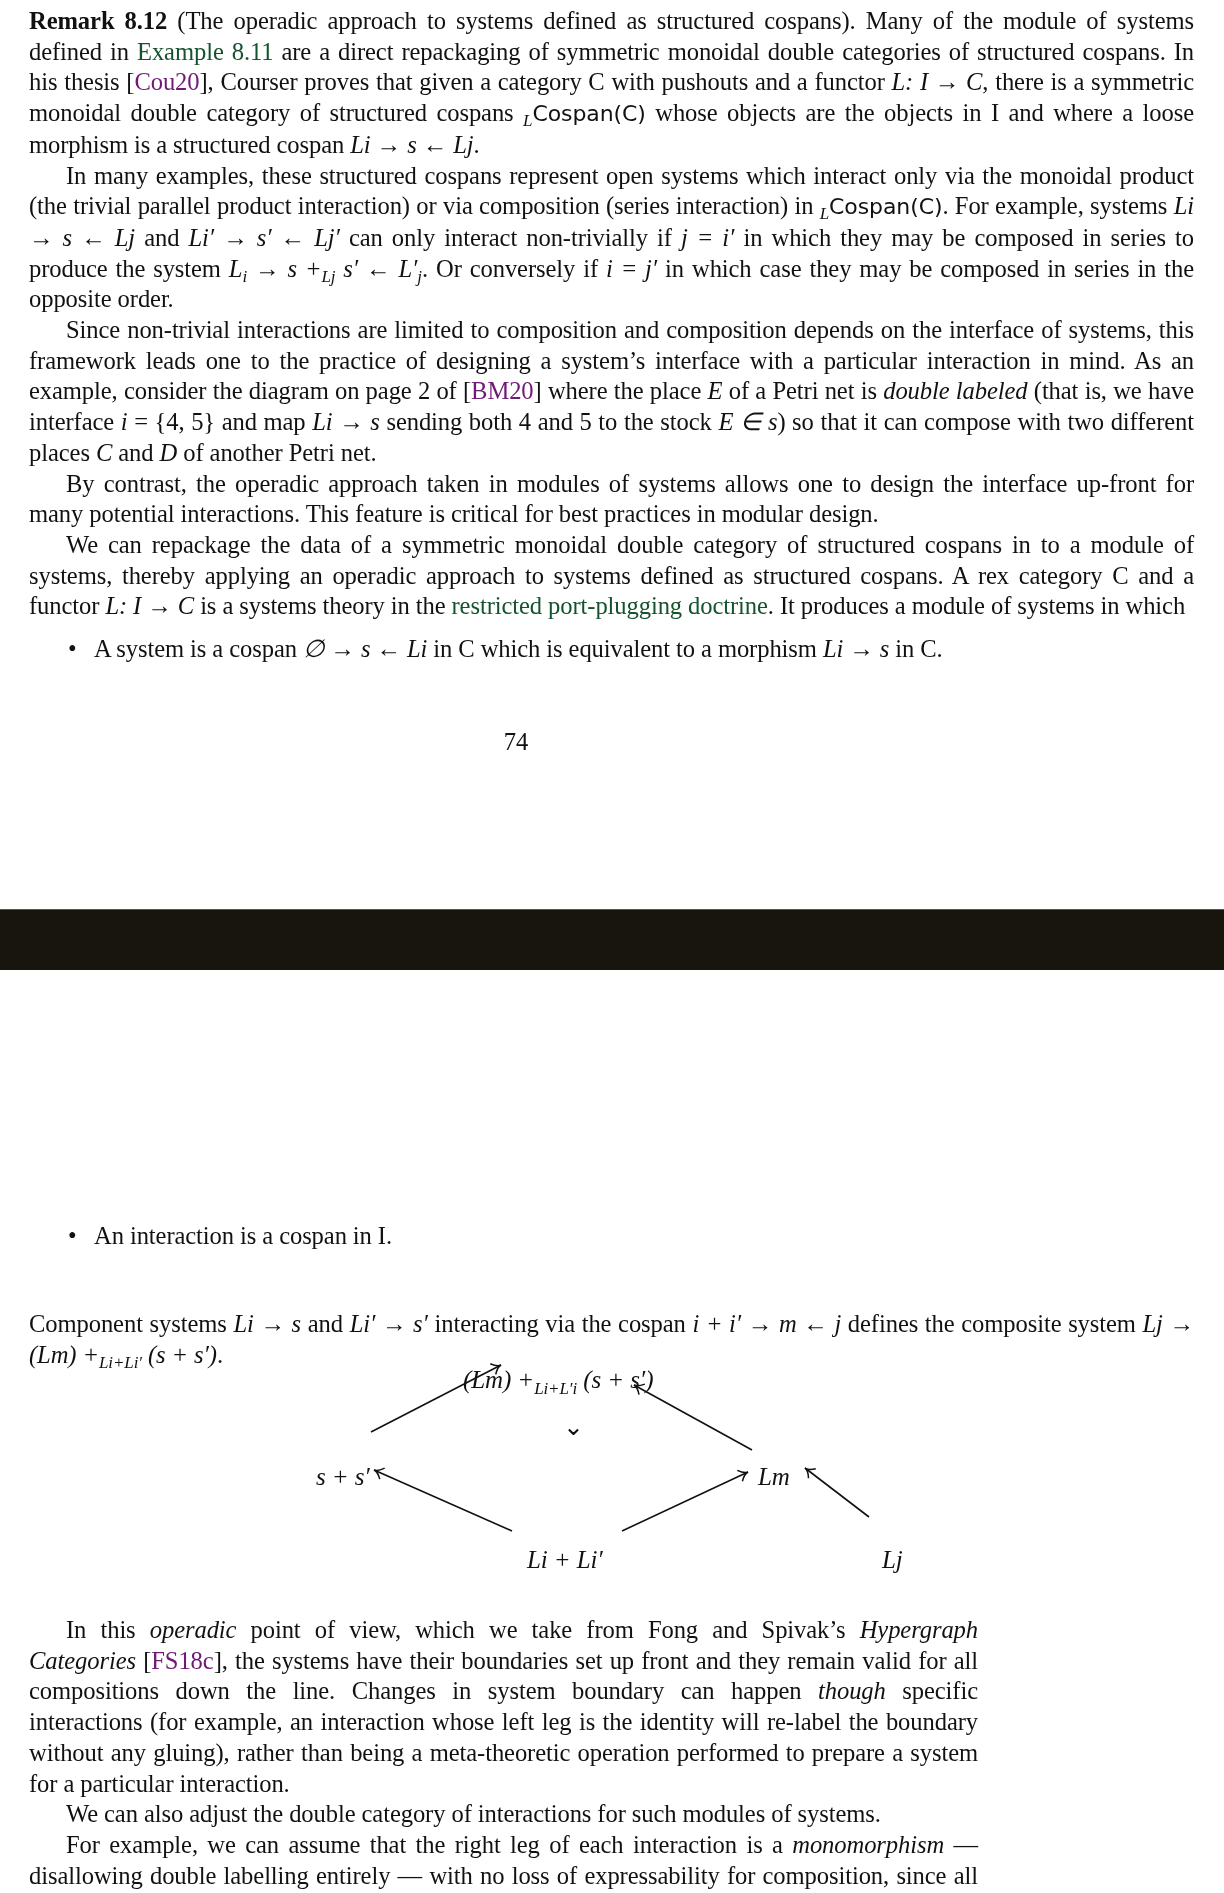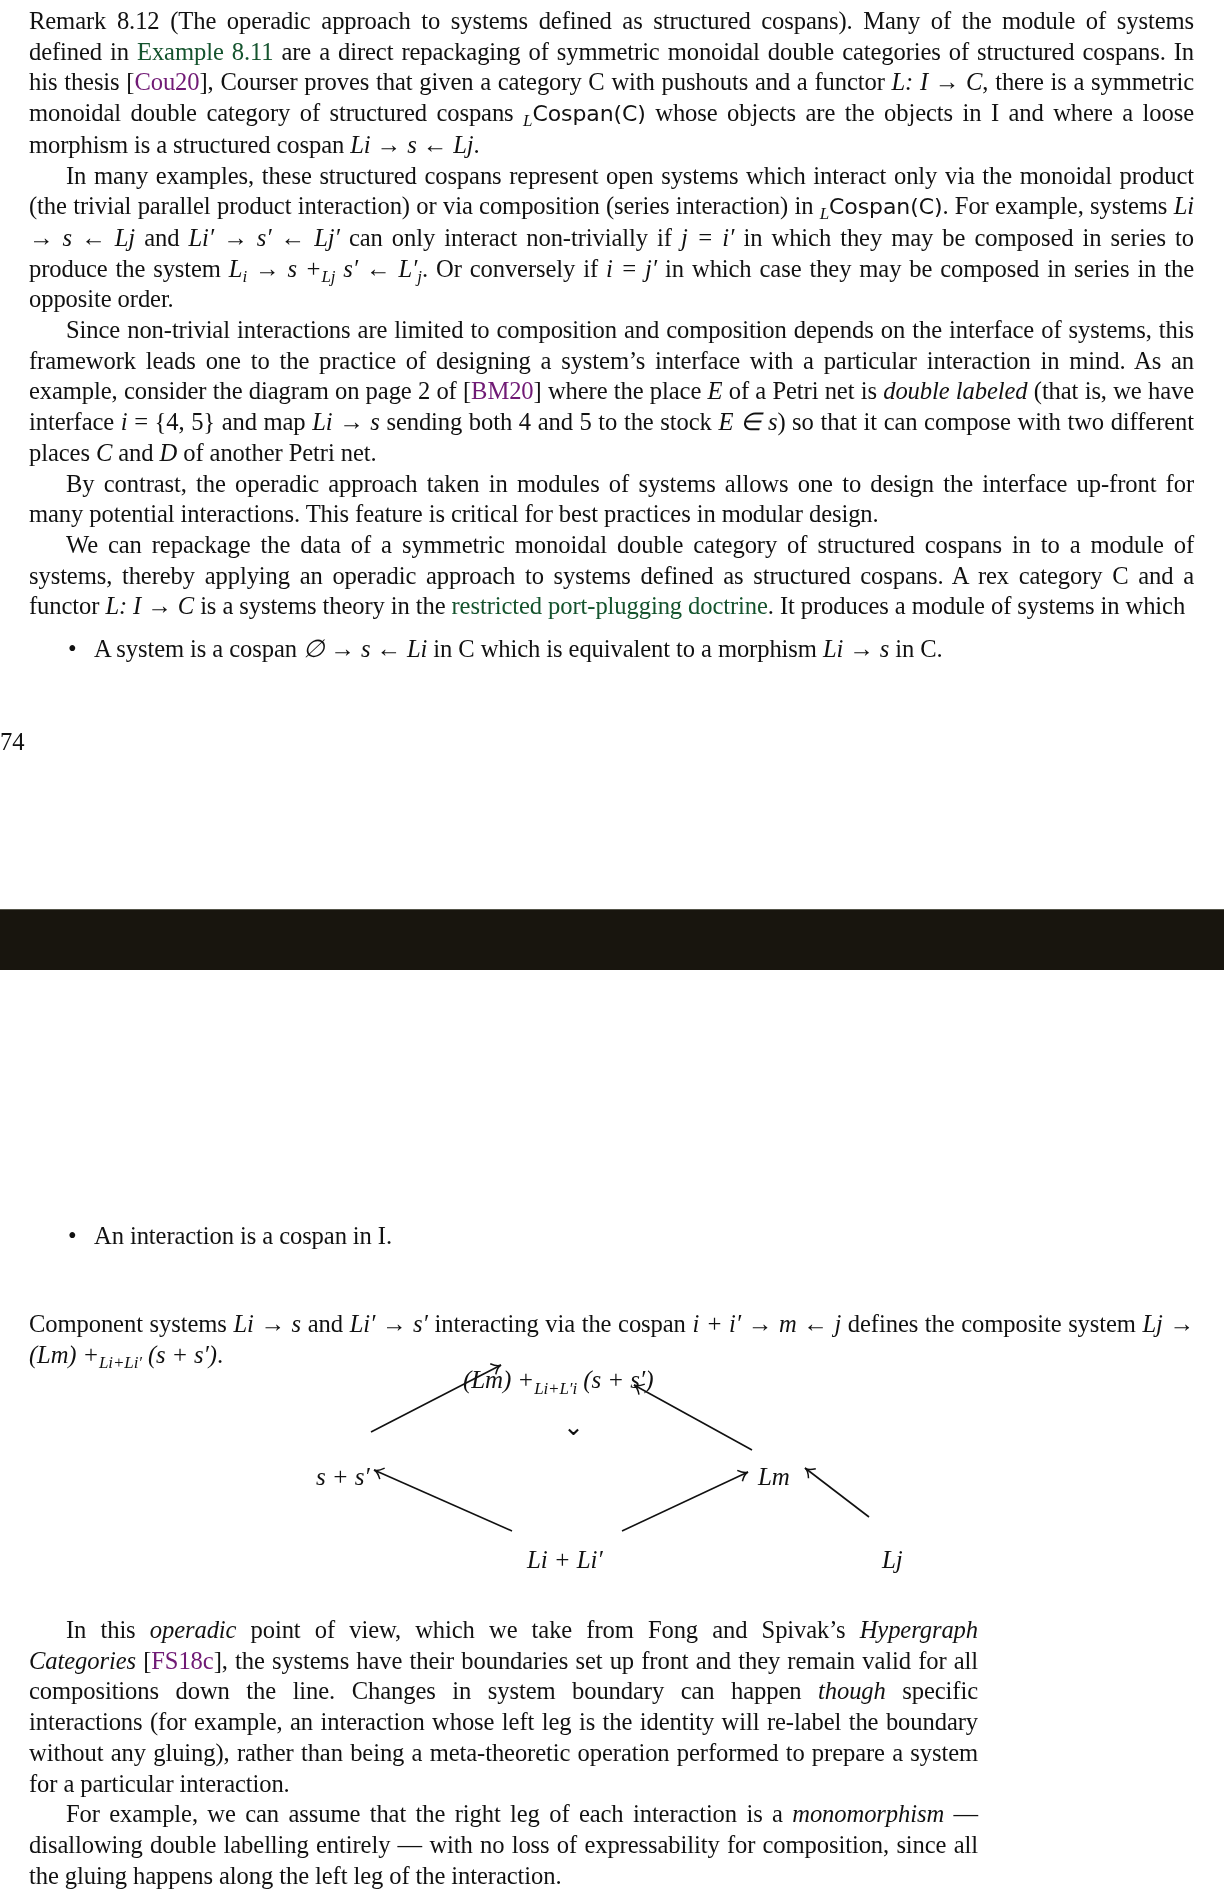--- a/index.html
+++ b/index.html
@@ -15,28 +15,28 @@
     letter-spacing: -0.1px;
   }
   #page1 { top: 4px; height: 905px; }
   #page2 { top: 970px; height: 923px; }
   .sep {
     position: absolute; left: 0; top: 909px; width: 1224px; height: 61px;
     background: #18150e; border-top: 1px solid #55554a;
   }
   .para { margin: 0 30px 0 29px; text-align: justify; text-align-last: left; }
   .indent { text-indent: 37px; }
-  .bold { font-weight: normal; }
+  .bold { font-weight: bold; }
   .it { font-style: italic; }
   .link-blue { color: #14532d; }
   .link-green { color: #701a75; }
   .bullet-list { list-style: none; margin: 0; padding: 0; }
   .bullet-item { position: relative; margin-left: 94px; }
   .bullet-dot { position: absolute; left: -26px; top: 0; }
-  .pagenum { position: absolute; left: 0; width: 1032px; text-align: left; }
+  .pagenum { position: absolute; left: 0; width: 1032px; text-align: center; }
   .sub { font-size: 17px; vertical-align: -5px; font-style: italic; }
   .sf { font-family: "DejaVu Sans", sans-serif; font-size: 22px; }
   sub, sup { line-height: 0; }
 
   .diagram { position: absolute; left: 0; top: 0; width: 1224px; height: 923px; }
   .diagram text { font-family: "Liberation Serif", serif; font-size: 25px; font-style: italic; fill: #111; }
   .diagram text.upright { font-style: normal; }
   .diagram .arrow { stroke: #111; stroke-width: 1.6; fill: none; }
 </style>
 </head>
@@ -110,17 +110,18 @@
     <line class="arrow" x1="752" y1="480" x2="634" y2="415" marker-end="url(#hook)"></line>
     <line class="arrow" x1="512" y1="561" x2="374" y2="500" marker-end="url(#hook)"></line>
     <line class="arrow" x1="622" y1="561" x2="748" y2="502" marker-end="url(#hook)"></line>
     <line class="arrow" x1="869" y1="547" x2="805" y2="498" marker-end="url(#hook)"></line>
   </svg>
 
   <div style="position:absolute; top:645px; left:0; width:1008px;">
     <p class="para indent">
       <span>In this </span><span class="it">operadic</span><span> point of view, which we take from Fong and Spivak’s </span><span class="it">Hypergraph Categories</span><span> [</span><span class="link-green">FS18c</span><span>], the systems have their boundaries set up front and they remain valid for all compositions down the line. Changes in system boundary can happen </span><span class="it">though</span><span> specific interactions (for example, an interaction whose left leg is the identity will re-label the boundary without any gluing), rather than being a meta-theoretic operation performed to prepare a system for a particular interaction.</span>
     </p>
+    <p class="para indent">We can also adjust the double category of interactions for such modules of systems.</p>
     <p class="para indent">
       <span>For example, we can assume that the right leg of each interaction is a </span><span class="it">monomorphism</span><span> — disallowing double labelling entirely — with no loss of expressability for composition, since all the gluing happens along the left leg of the interaction.</span>
     </p>
   </div>
 </div>
 
 </body></html>

